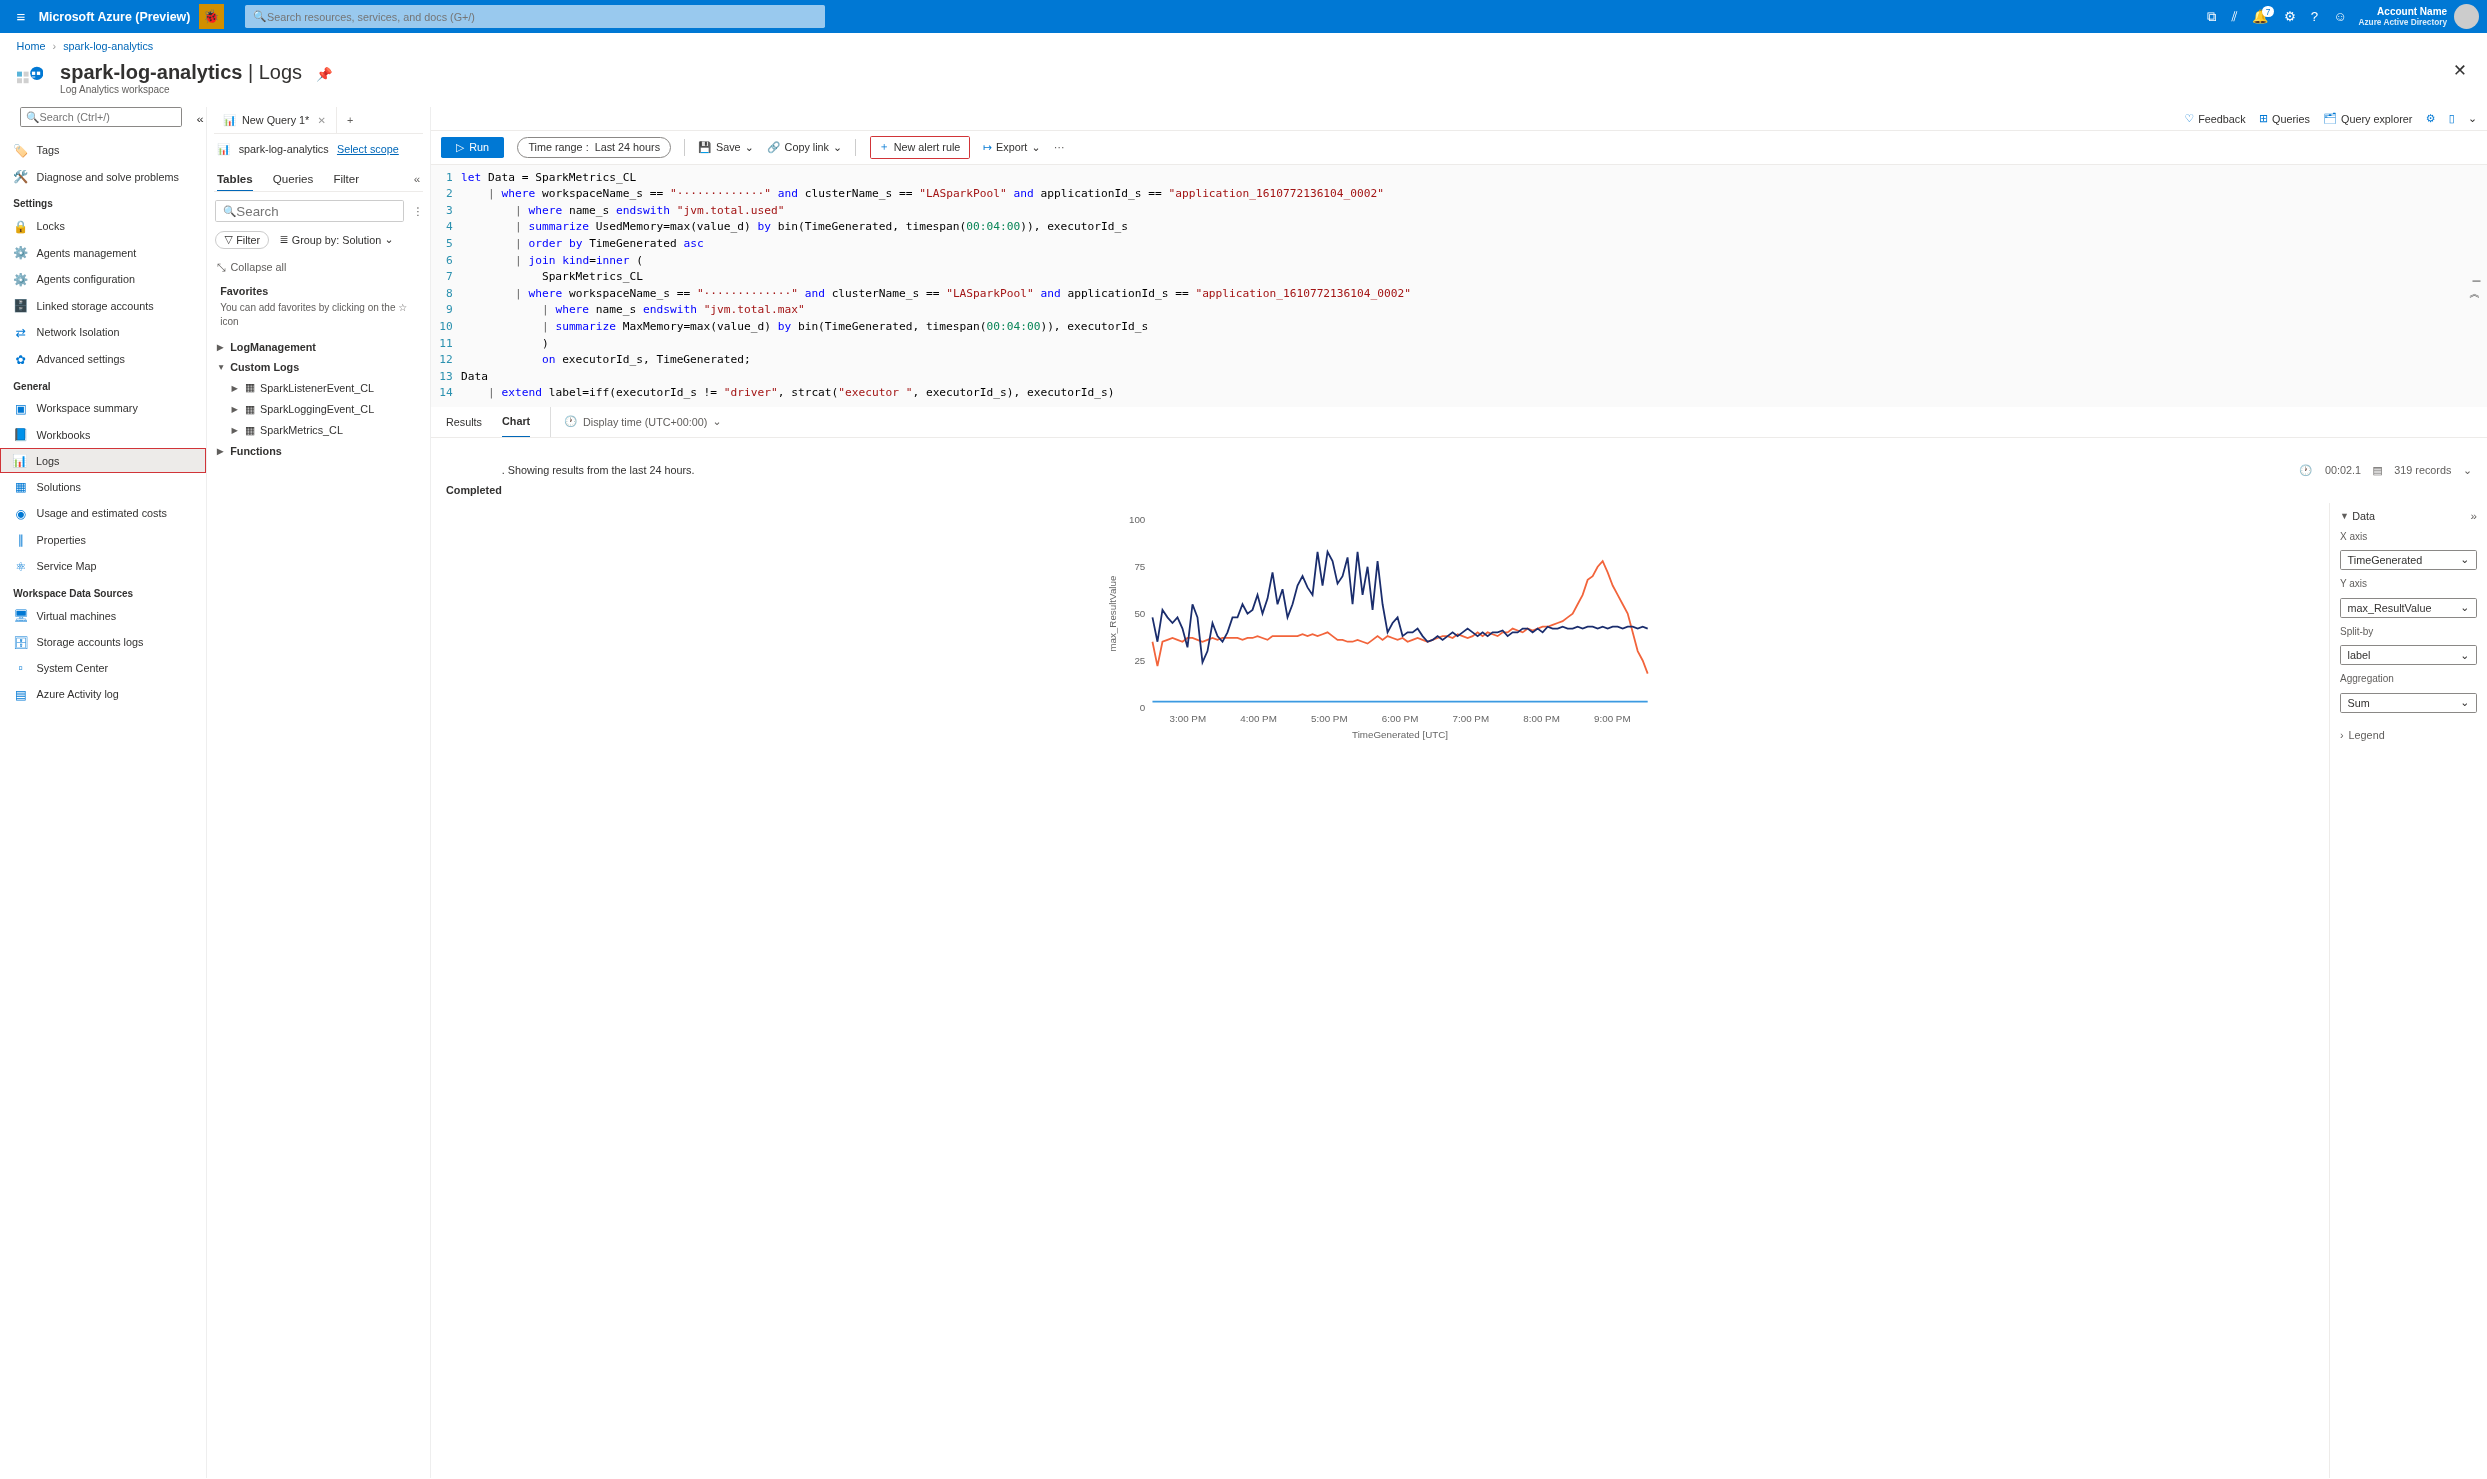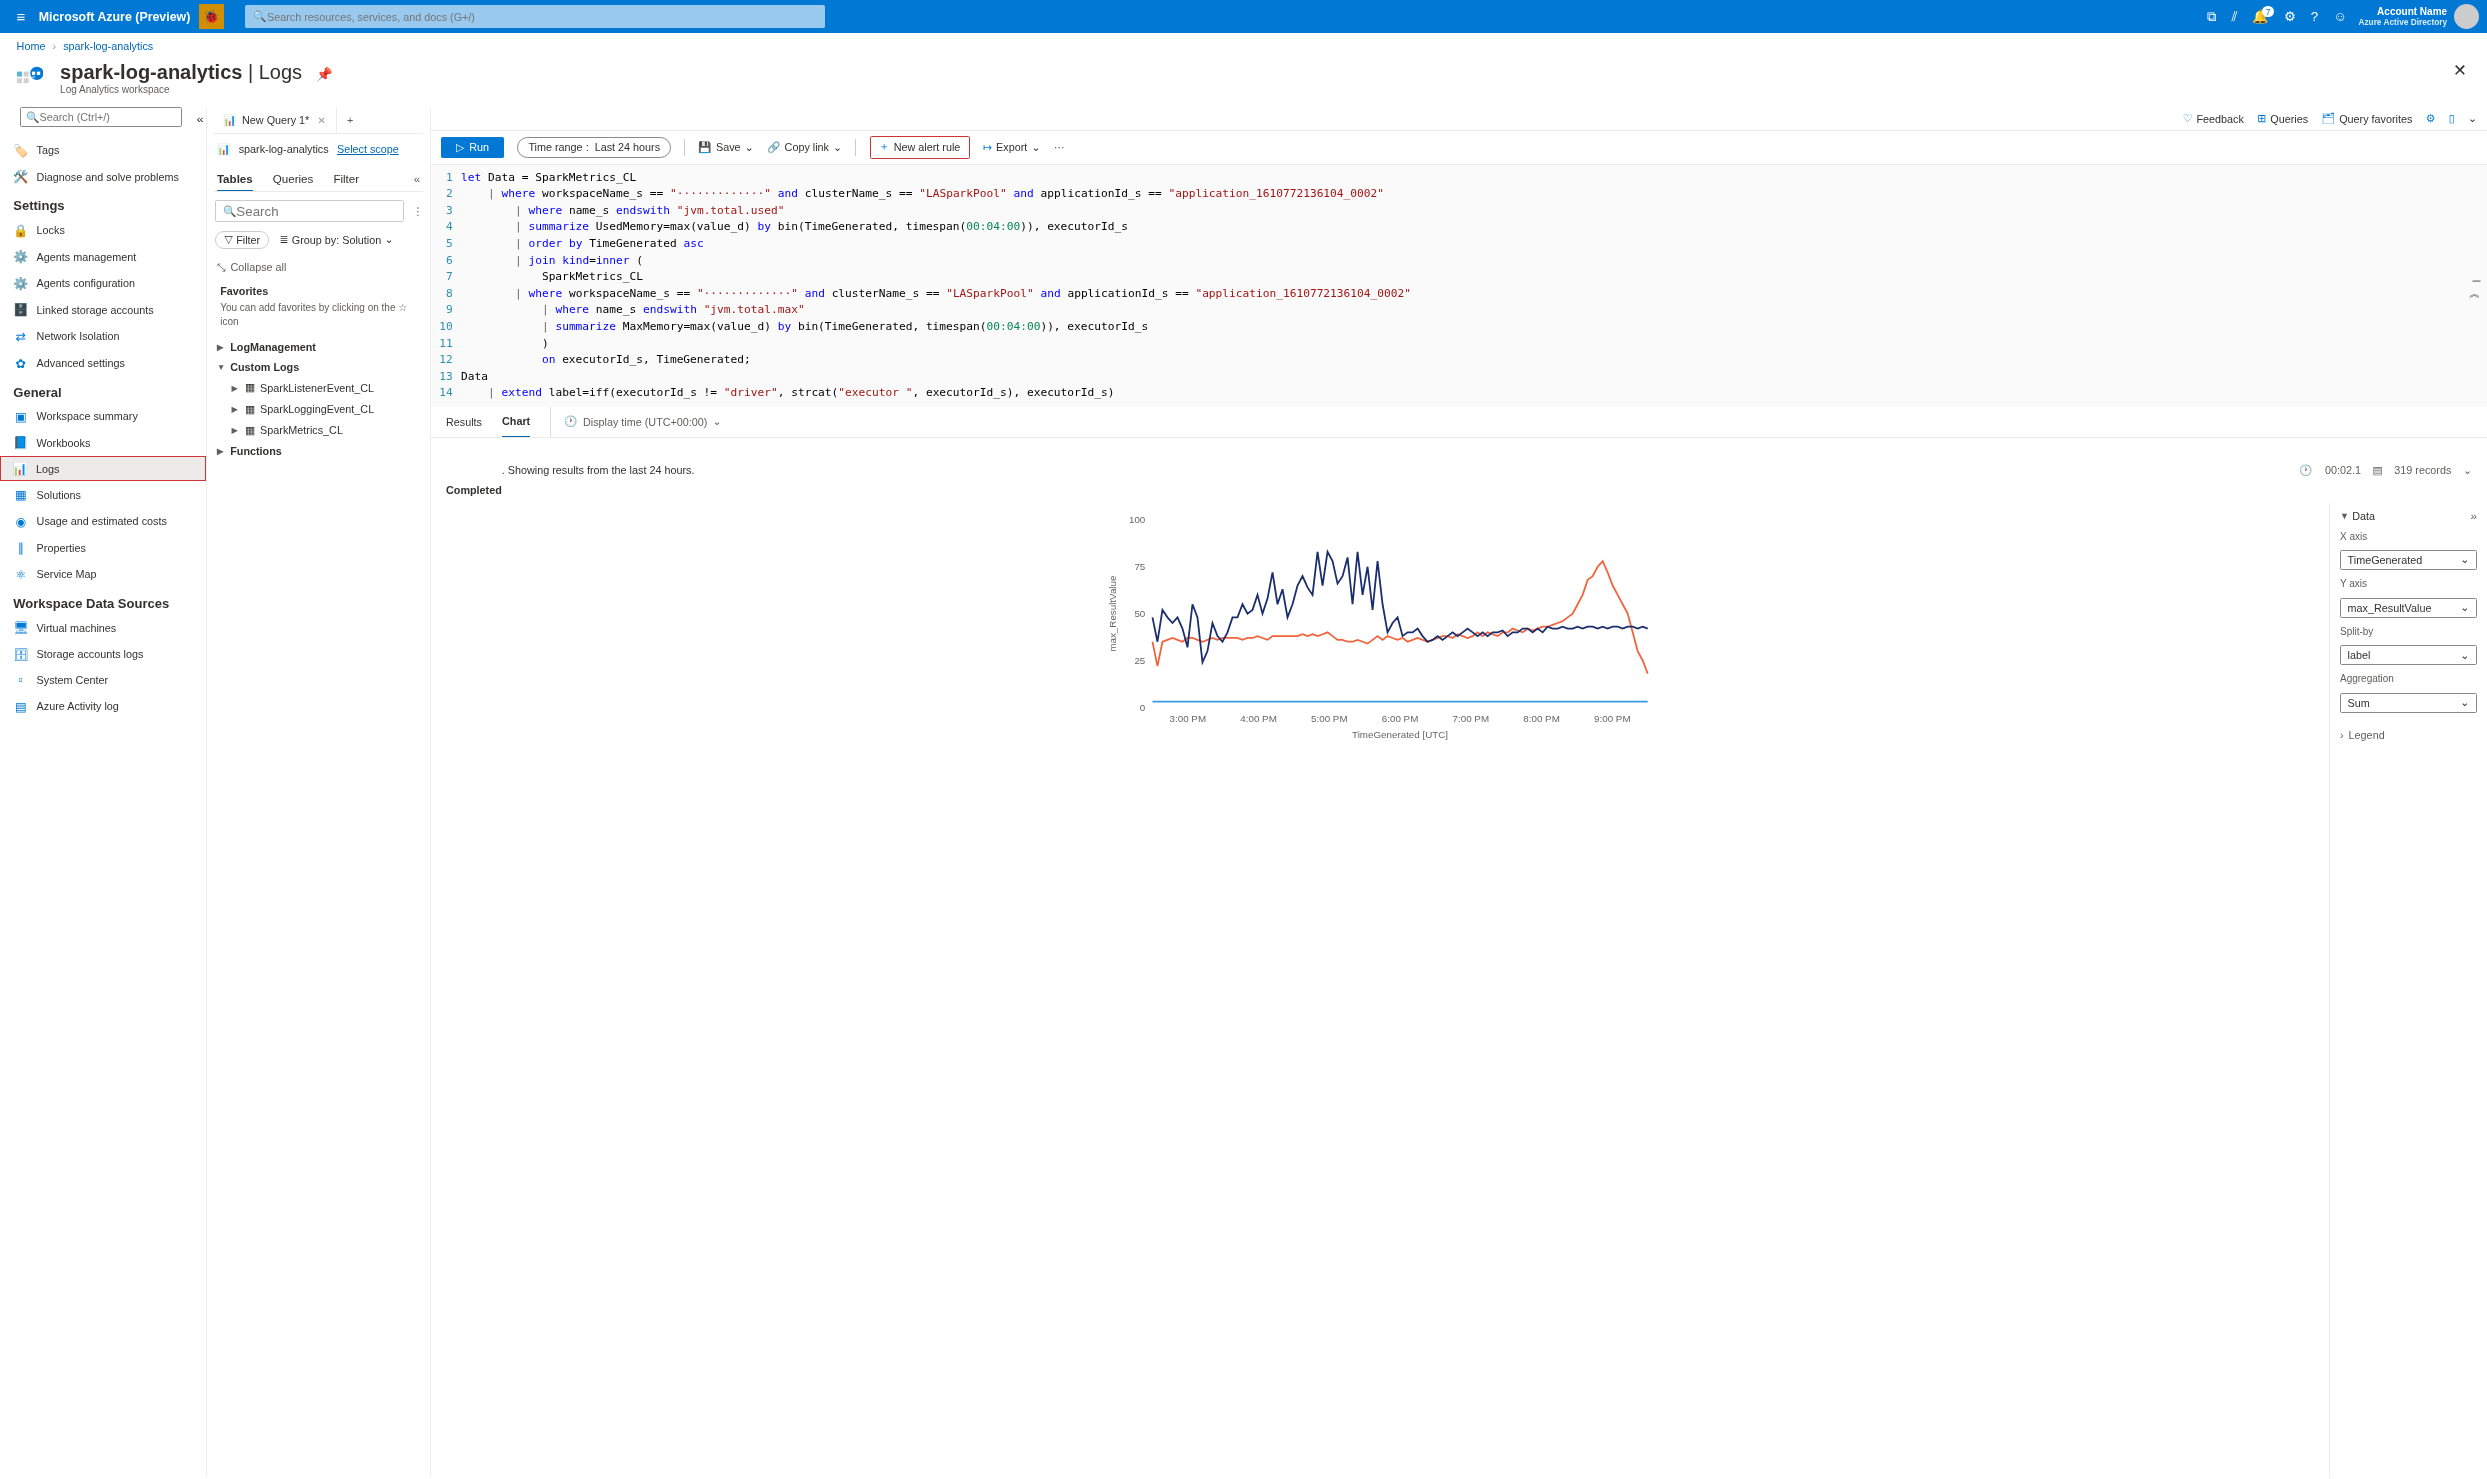--- a/index.html
+++ b/index.html
@@ -32,21 +32,21 @@
   
   .main { display:flex; height: calc(100vh - 108px); min-height:580px; }
   .sidebar { width: 207px; border-right:0.8px solid #eee; display:flex; flex-direction:column; }
   .sidebar .search-local{display:flex;align-items:center;border:0.8px solid #8a8886;margin:0 10px 3.3px;padding:2.5px 5px;border-radius:1.7px;}
   .sidebar .search-local input{border:none;outline:none;width:100%;font-size:10.8px;}
   .dbl-chev{transform:scaleX(1.2);}
   .side-scroll{overflow-y:auto;flex:1;}
   .side-item{display:flex;align-items:center;gap:8.3px;padding:5.8px 13.3px;cursor:pointer;}
   .side-item.selected{background:#edebe9; border:1.7px solid #d13438; padding:4.1px 11.6px;}
   .side-item .icn{width:15px;text-align:center;font-size:12.4px;}
-  .side-group{padding:8.3px 13.3px 3.3px; font-weight:600; font-size:13px;}
+  .side-group{padding:8.3px 13.3px 3.3px; font-weight:600; font-size:10px;}
   
   .tables-panel{width:224px; border-right:0.8px solid #eee; padding:0 6.6px;}
   .query-tabs{display:flex;align-items:center;border-bottom:0.8px solid #edebe9;}
   .query-tab{display:flex;align-items:center;gap:5px;padding:6.6px 10px;border-right:0.8px solid #edebe9;font-size:10.8px;color:#323130;}
   .query-tab.active{background:#fff;}
   .query-tab .x{color:#999;font-size:10px;margin-left:3.3px;}
   .add-tab{padding:6.6px 10px;color:#605e5c;}
   .scope-row{display:flex;align-items:center;gap:8.3px;padding:8.3px 3.3px;font-size:10.8px;}
   .scope-row .ws{color:#323130;}
   .scope-row a{color:#0067b8;}
@@ -338,21 +338,21 @@
       <div class="ti">
           <span style="color:#0078d4">♡</span>
           <span>Feedback</span>
         </div>
       <div class="ti">
           <span style="color:#0078d4">⊞</span>
           <span>Queries</span>
         </div>
       <div class="ti">
           <span style="color:#0078d4">🗂</span>
-          <span>Query favorites</span>
+          <span>Query explorer</span>
         </div>
       <span style="color:#0078d4">⚙</span>
       <span style="color:#0078d4">▯</span>
       <span>⌄</span>
     </div>
     <div class="toolbar-row">
       <button class="run-btn">
           <span>▷</span>
           <span>Run</span>
         </button>

